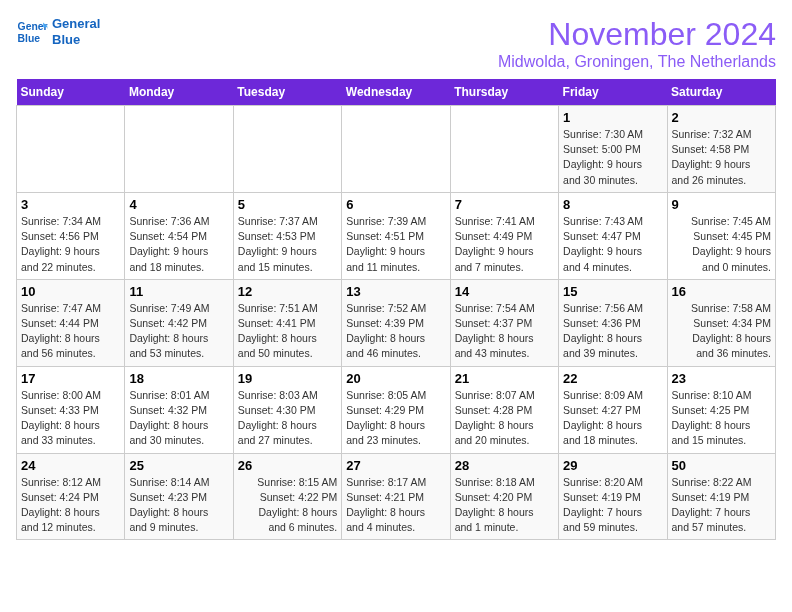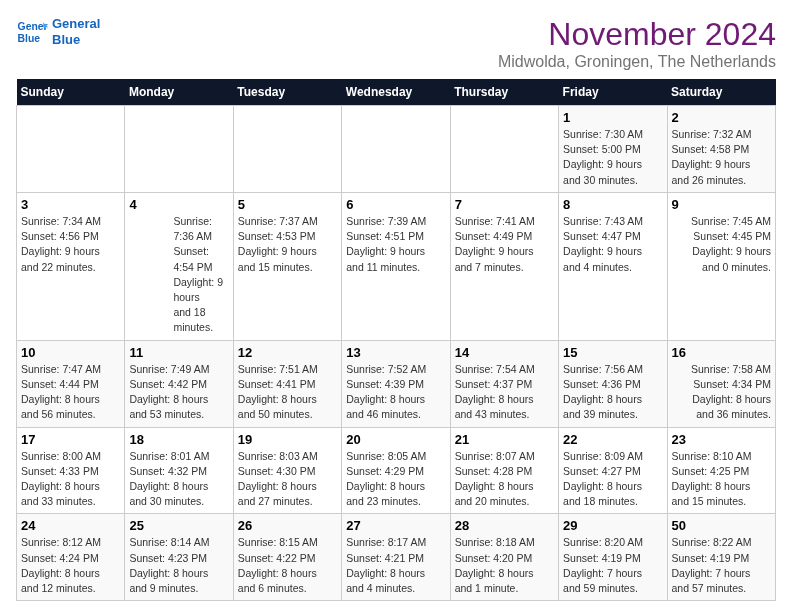--- a/index.html
+++ b/index.html
@@ -30,33 +30,33 @@
     .logo-icon {
       width: 32px;
       height: 32px;
     }
     .title-area {
       text-align: right;
     }
     .main-title {
       font-size: 32px;
       font-weight: normal;
-      color: #701a75;
+      color: #8b5cf6;
     }
     .subtitle {
       font-size: 16px;
-      color: #737373;
+      color: #8b5cf6;
     }
     table {
       width: 100%;
       border-collapse: collapse;
       font-size: 11px;
     }
     thead tr th {
-      background: #0f172a;
+      background: #6d28d9;
       color: #fff;
       padding: 6px 4px;
       text-align: left;
       font-size: 12px;
       font-weight: bold;
     }
     tbody tr td {
       border: 1px solid #ccc;
       vertical-align: top;
       padding: 4px;
@@ -136,21 +136,21 @@
       <tr>
         <td>
           <div class="day-num">3</div>
           <div class="day-detail" style="white-space: pre-line;">Sunrise: 7:34 AM
 Sunset: 4:56 PM
 Daylight: 9 hours
 and 22 minutes.</div>
         </td>
         <td>
           <div class="day-num">4</div>
-          <div class="day-detail" style="white-space: pre-line; margin-left: 44px;">Sunrise: 7:36 AM
+          <div class="day-detail" style="white-space: pre-line;">Sunrise: 7:36 AM
 Sunset: 4:54 PM
 Daylight: 9 hours
 and 18 minutes.</div>
         </td>
         <td>
           <div class="day-num">5</div>
           <div class="day-detail" style="white-space: pre-line;">Sunrise: 7:37 AM
 Sunset: 4:53 PM
 Daylight: 9 hours
 and 15 minutes.</div>
@@ -296,21 +296,21 @@
         </td>
         <td>
           <div class="day-num">25</div>
           <div class="day-detail" style="white-space: pre-line;">Sunrise: 8:14 AM
 Sunset: 4:23 PM
 Daylight: 8 hours
 and 9 minutes.</div>
         </td>
         <td>
           <div class="day-num">26</div>
-          <div class="day-detail" style="white-space: pre-line;">Sunrise: 8:15 AM
+          <div class="day-detail" style="white-space: pre-line; text-align: right;">Sunrise: 8:15 AM
 Sunset: 4:22 PM
 Daylight: 8 hours
 and 6 minutes.</div>
         </td>
         <td>
           <div class="day-num">27</div>
           <div class="day-detail" style="white-space: pre-line;">Sunrise: 8:17 AM
 Sunset: 4:21 PM
 Daylight: 8 hours
 and 4 minutes.</div>

